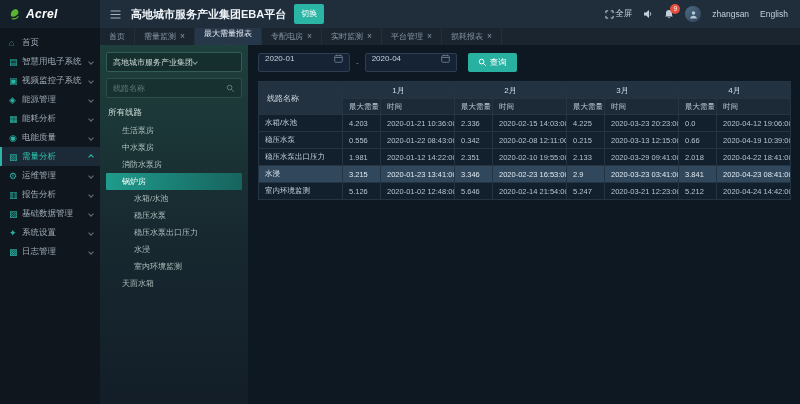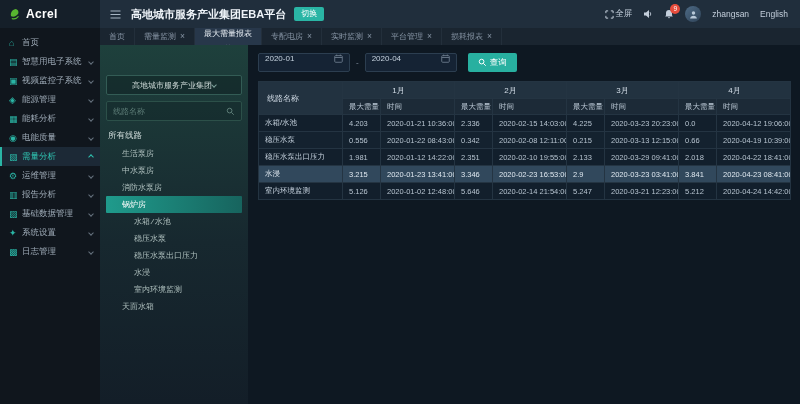--- a/index.html
+++ b/index.html
@@ -5,25 +5,25 @@
   * { margin:0; padding:0; box-sizing:border-box; }
   html,body { width:800px; height:404px; overflow:hidden; background:#0e1822;
               font-family:"Liberation Sans","DejaVu Sans",sans-serif; }
   .app { position:relative; width:800px; height:404px; }
 
   
   .topbar { position:absolute; top:0; left:0; width:800px; height:28px;
             background:#202e3c; display:flex; align-items:center; z-index:5; }
   .logo { width:100px; height:28px; background:#151f29; display:flex; align-items:center;
           padding-left:9px; gap:4px; flex:none; }
-  .logo-text { color:#ffffff; font-weight:bold; font-size:12px; letter-spacing:.3px; }
+  .logo-text { color:#ffffff; font-style:italic; font-weight:bold; font-size:12px; letter-spacing:.3px; }
   .hamburger { margin-left:10px; cursor:pointer; display:flex; }
   .app-title { color:#eef3f8; font-size:11px; font-weight:bold; margin-left:10px; white-space:nowrap; }
   .switch-btn { margin-left:8px; background:#2ab5a5; color:#fff; border:none; border-radius:2px;
-                font-size:8px; height:14px; line-height:14px; padding:0 7px; cursor:pointer; }
+                font-size:8px; height:20px; line-height:14px; padding:0 7px; cursor:pointer; }
   .hdr-right { margin-left:auto; display:flex; align-items:center; gap:11px; padding-right:12px;
                color:#c3cedb; font-size:8.5px; }
   .hdr-item { display:flex; align-items:center; gap:1px; cursor:pointer; color:#c3cedb; }
   .bell-wrap { position:relative; cursor:pointer; display:flex; }
   .badge { position:absolute; top:-5px; right:-6px; background:#e74c3c; color:#fff;
            min-width:10px; height:10px; line-height:10px; border-radius:5px; font-size:6.5px;
            text-align:center; padding:0 1px; }
   .avatar { width:16px; height:16px; border-radius:50%;
             background:linear-gradient(135deg,#4d6a85,#2f4358); display:flex; align-items:center;
             justify-content:center; cursor:pointer; color:#b8c8d8; }
@@ -47,31 +47,31 @@
   .tab { display:flex; align-items:center; gap:4px; padding:0 9px; font-size:8px;
          color:#8795a5; border-right:1px solid #232f3b; cursor:pointer; white-space:nowrap; }
   .tab.active { background:#27374a; color:#e9eff5;flex-direction:column; }
   .tab-close { font-size:8.5px; line-height:1; cursor:pointer; }
 
   
   .treepanel { position:absolute; top:45px; left:100px; width:148px; height:359px;
                background:linear-gradient(180deg,#1e403c 0%, #17282f 55%, #131e28 100%);
                padding:7px 6px; }
   .org-select { height:20px; border:1px solid #335c55; background:rgba(8,20,22,.35);
-                border-radius:2px; display:flex; align-items:center; justify-content:center;
-                padding:0 6px; color:#cfdbd9; font-size:8px; cursor:pointer;margin-top:23px; }
+                border-radius:2px; display:flex; align-items:center; justify-content:flex-start;
+                padding:0 6px; color:#cfdbd9; font-size:8px; cursor:pointer; }
   .org-select .chev { border-color:#7da09a; }
   .search-box { margin-top:6px; height:20px; border:1px solid #2c5049; background:rgba(8,20,22,.25);
                 border-radius:2px; display:flex; align-items:center; padding:0 6px; gap:4px; }
   .search-box input { flex:1; min-width:0; background:transparent; border:none; outline:none;
                       color:#cfdbd9; font-size:8px; }
   .search-box input::placeholder { color:#5e7e78; }
   .search-box svg { color:#5e7e78; flex:none; }
   .root-label { margin:9px 2px 3px; color:#d2dedd; font-size:8.5px; cursor:pointer; }
-  .tree-list { list-style:none;font-family:Liberation Mono, monospace; }
+  .tree-list { list-style:none; }
   .tree-item { height:17px; line-height:17px; font-size:8px; color:#aebfbd; padding-left:16px;
                cursor:pointer; white-space:nowrap; overflow:hidden; border-radius:1px; }
   .tree-item.l2 { padding-left:28px; }
   .tree-item.active { background:linear-gradient(90deg,#1f9b8c,#17645e); color:#ffffff; }
 
   
   .content { position:absolute; top:45px; left:248px; width:552px; height:359px;
              background:#0e1822; padding:8px 10px; }
   .toolbar { display:flex; align-items:center; gap:6px; margin-bottom:9px; }
   .date-input { width:92px; height:19px; border:1px solid #2c3e50; background:#152334;

